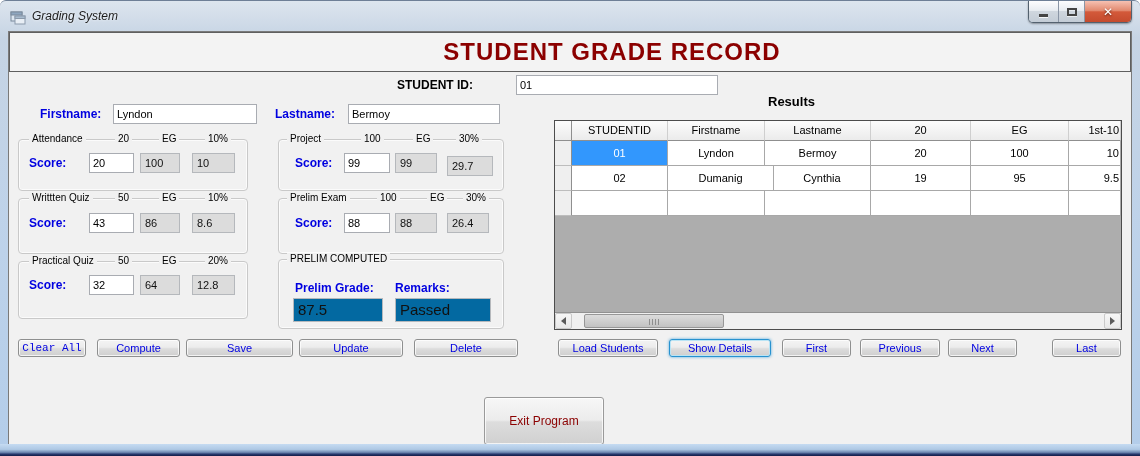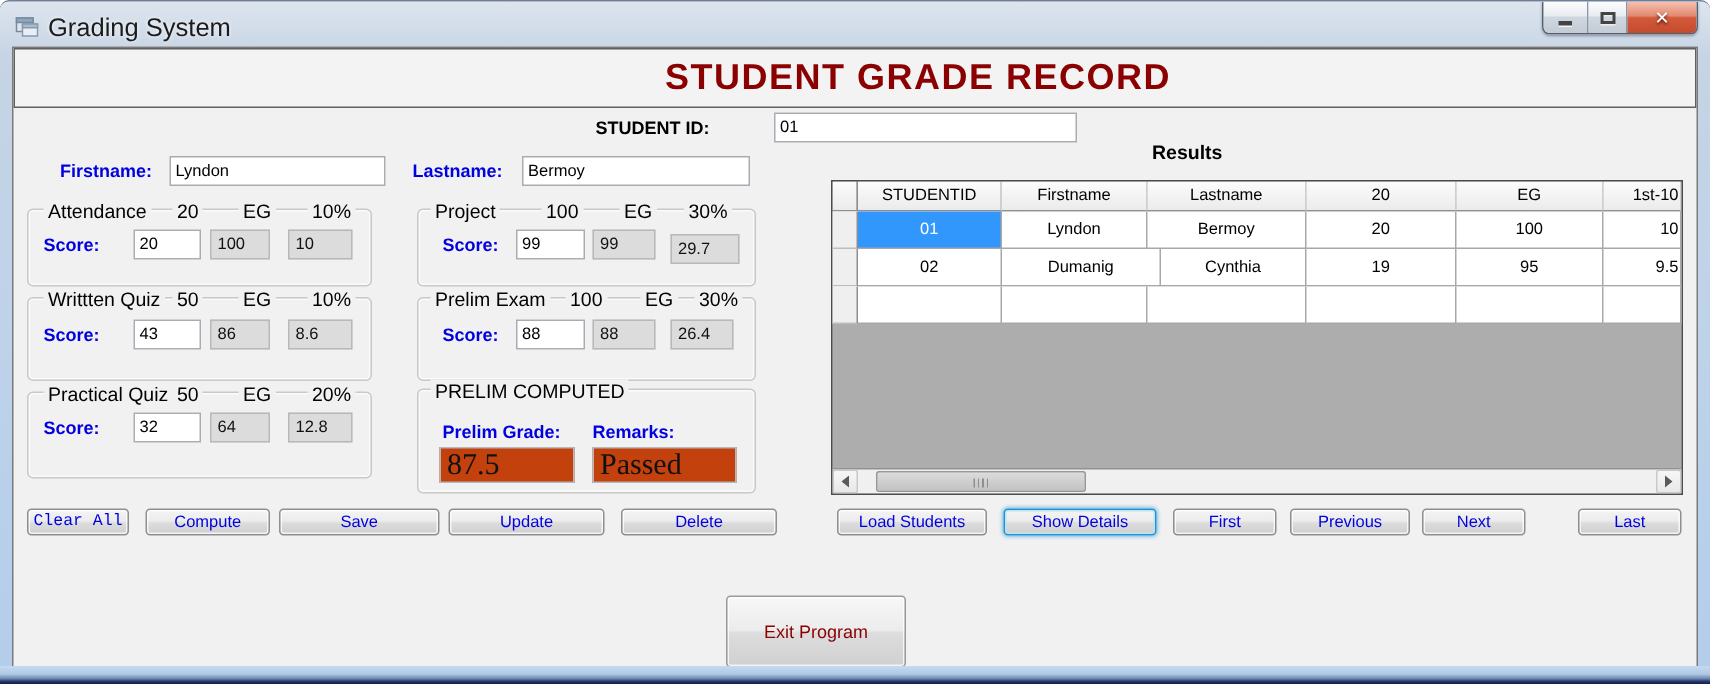--- a/index.html
+++ b/index.html
@@ -13,22 +13,23 @@
     border-top:1px solid #6e7f96;
     border-radius:6px 6px 0 0;
   }
   .frame-bottom {
     position:absolute; left:0; right:0; bottom:0; height:12px;
     background: linear-gradient(180deg,#c6dbf2 0%,#aec8e4 45%,#6d87b0 70%,#27386e 85%,#131d47 100%);
   }
   .titlebar { position:absolute; left:0; top:0; width:1140px; height:30px; }
   .app-icon { position:absolute; left:10px; top:8px; width:16px; height:16px; }
   .window-title {
-    position:absolute; left:32px; top:8px; font-size:17px; color:#1c1c1c;
+    position:absolute; left:32px; top:8px; font-size:12px; color:#1c1c1c;
     text-shadow:0 0 3px rgba(255,255,255,.9);
+    font-style:italic;
   }
   .win-controls { position:absolute; right:8px; top:0; height:22px; display:flex;
     border:1px solid #53616f; border-top:none; border-radius:0 0 5px 5px; overflow:hidden;
     box-shadow:0 1px 2px rgba(0,0,0,.35);
   }
   .win-btn {
     width:30px; height:21px; display:flex; align-items:center; justify-content:center;
     background: linear-gradient(180deg,#fdfdfe 0%,#e8ecf1 45%,#cfd6de 50%,#c3ccd6 100%);
     border-right:1px solid #8a95a5; cursor:default;
   }
@@ -60,31 +61,31 @@
   .tb {
     position:absolute; height:20px; border:1px solid #a9acb2; background:#fff;
     font-family:inherit; font-size:11px; color:#000; padding:0 3px; outline:none;
   }
 
   
   .group {
     position:absolute; border:1px solid #c9c9c9; border-radius:4px;
     box-shadow: inset 0 0 0 1px rgba(255,255,255,.7);
   }
-  .cap { position:absolute; top:-7px; font-size:13px; color:#000; background:#f1f1f1; padding:0 3px; white-space:nowrap; }
+  .cap { position:absolute; top:-7px; font-size:10px; color:#000; background:#f1f1f1; padding:0 3px; white-space:nowrap; }
   .score-lbl { position:absolute; font-size:12px; font-weight:bold; color:var(--c-blue,#0000e0); }
   .score-in {
     position:absolute; height:20px; border:1px solid #a9acb2; background:#fff;
     font-family:inherit; font-size:11px; padding:0 3px; outline:none;
   }
   .ro {
     position:absolute; height:20px; border:1px solid #b5b8bc; background:#dcdcdc;
     font-size:11px; line-height:18px; padding:0 4px; color:#111;
   }
-  .ro.big { height:24px; font-size:20px; line-height:22px; background:#c2410c;font-family:Liberation Serif, serif; }
+  .ro.big { height:24px; font-size:15px; line-height:22px; background:#0369a1; }
 
   
   .btn {
     position:absolute; height:18px; border:1px solid #8e8f8f; border-radius:3px;
     background: linear-gradient(180deg,#f4f4f4 0%,#ececec 45%,#dcdcdc 55%,#cfcfcf 100%);
     box-shadow: inset 0 0 0 1px rgba(255,255,255,.75);
     font-family:inherit; font-size:11px; color:var(--c-blue,#0000e0);
     text-align:center; line-height:15px; cursor:default; padding:0;
   }
   .btn.focused {

